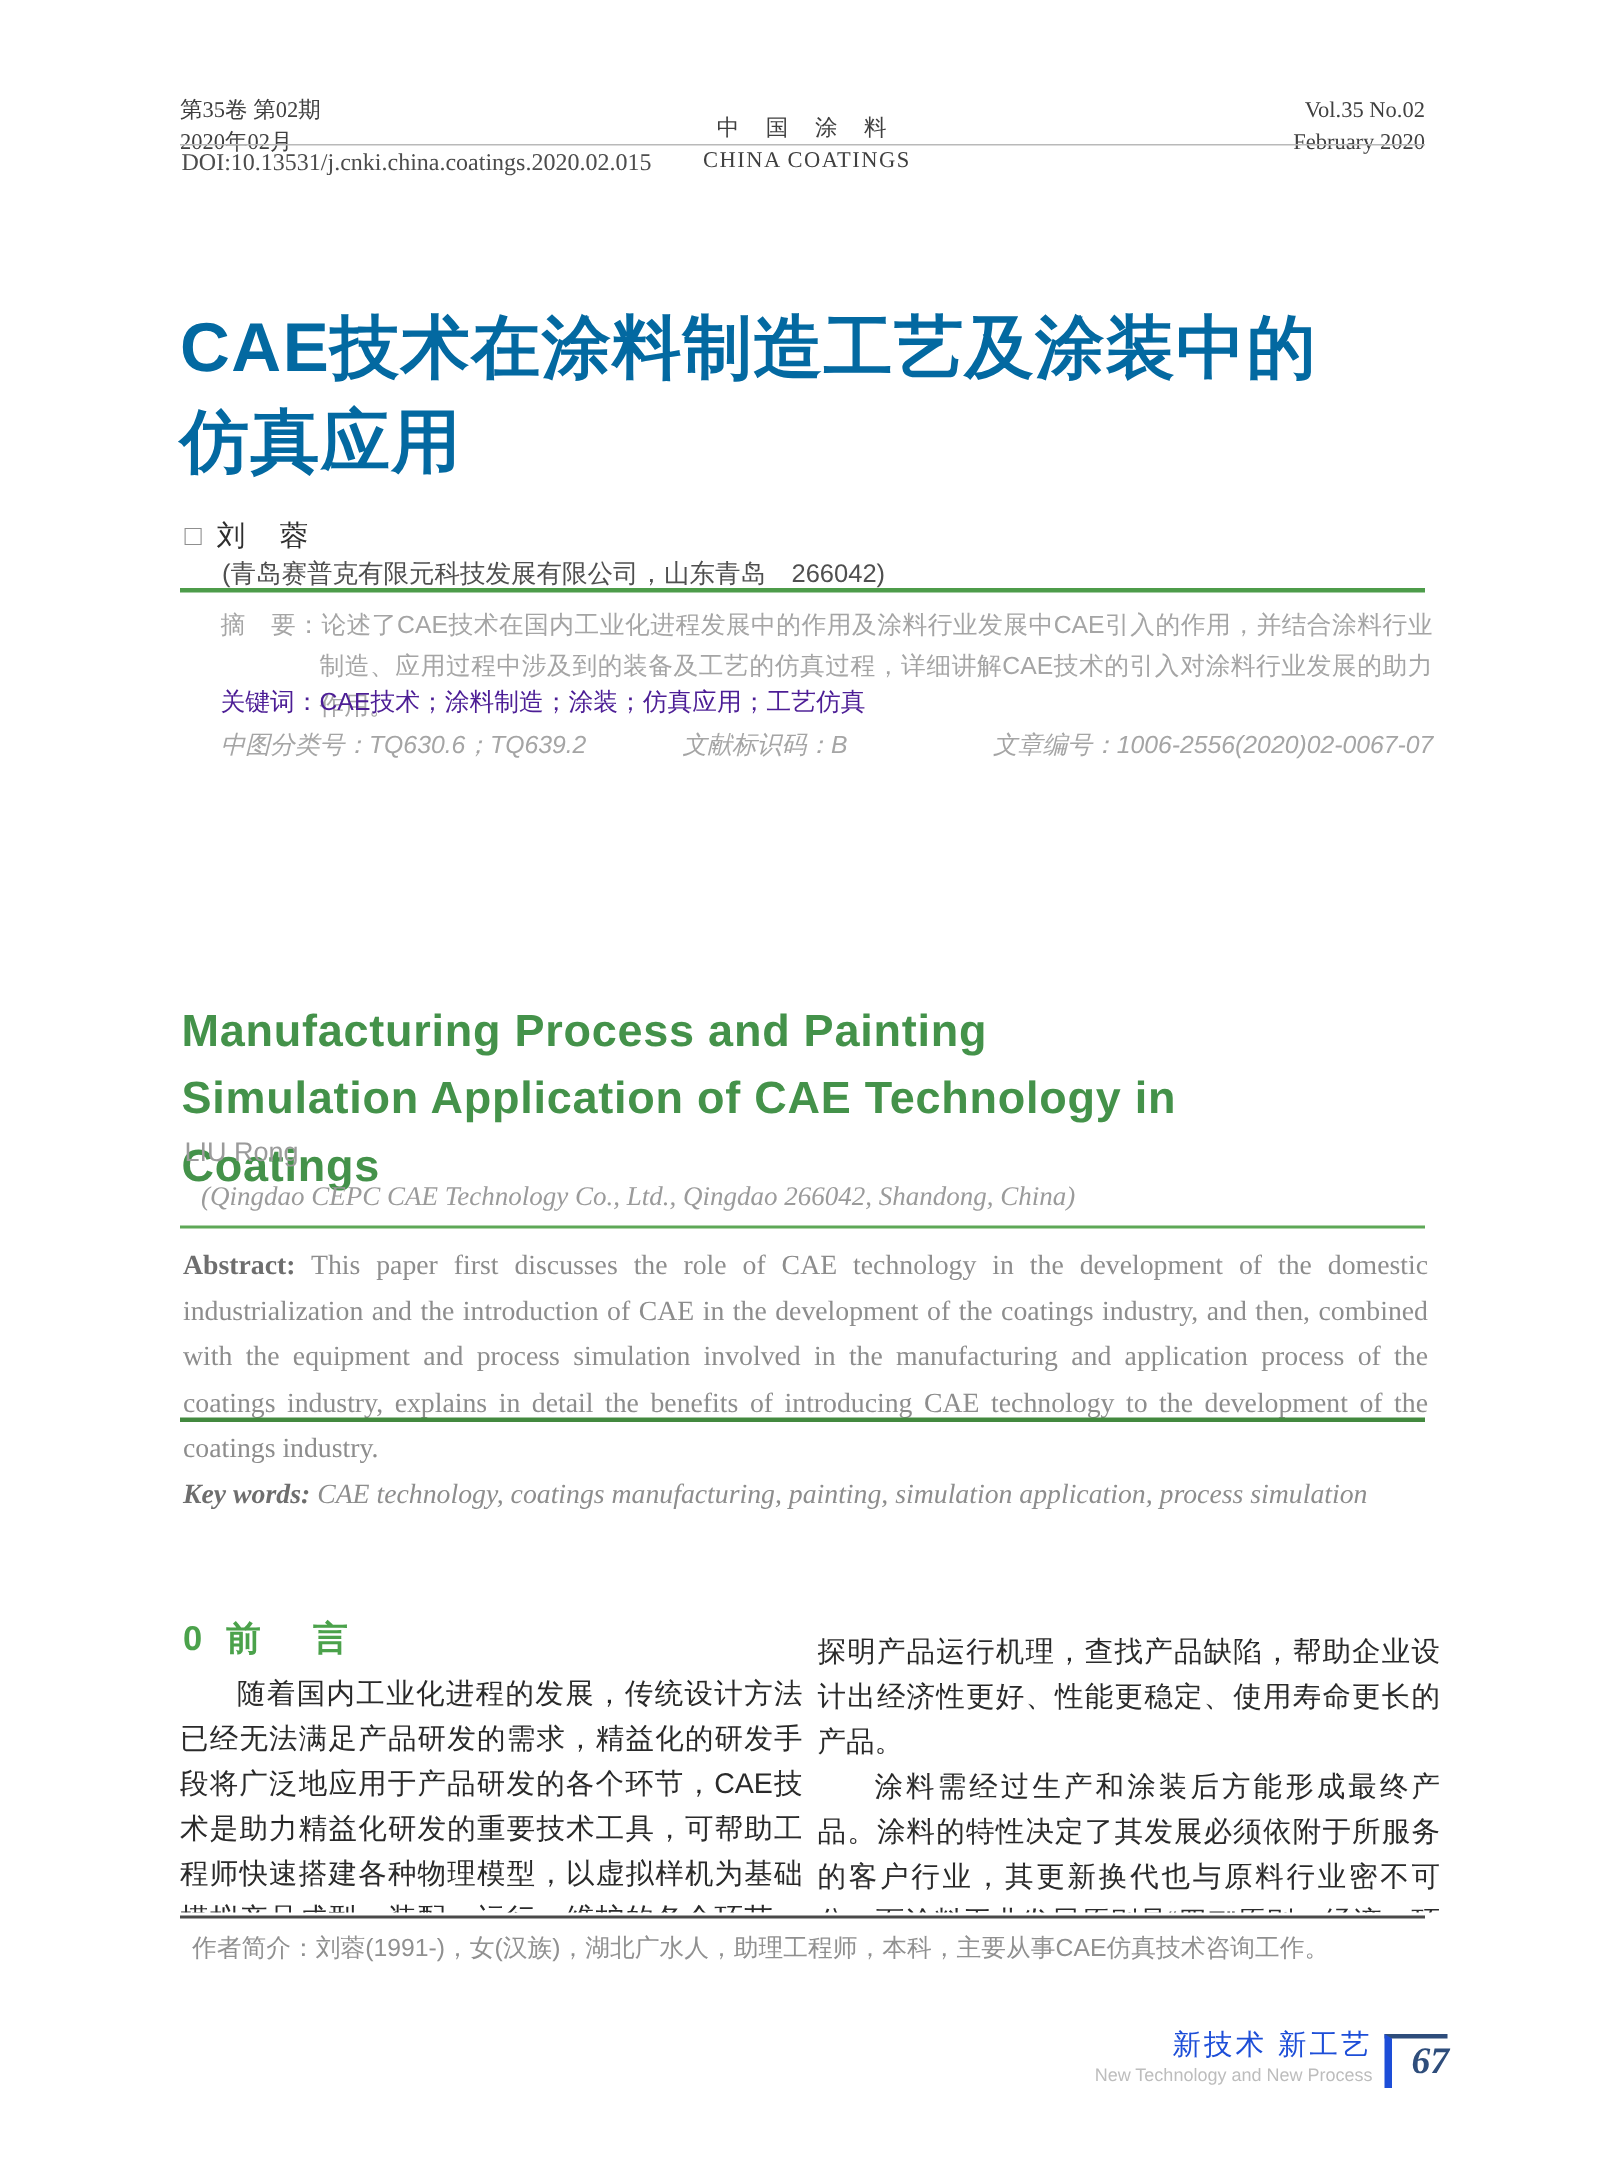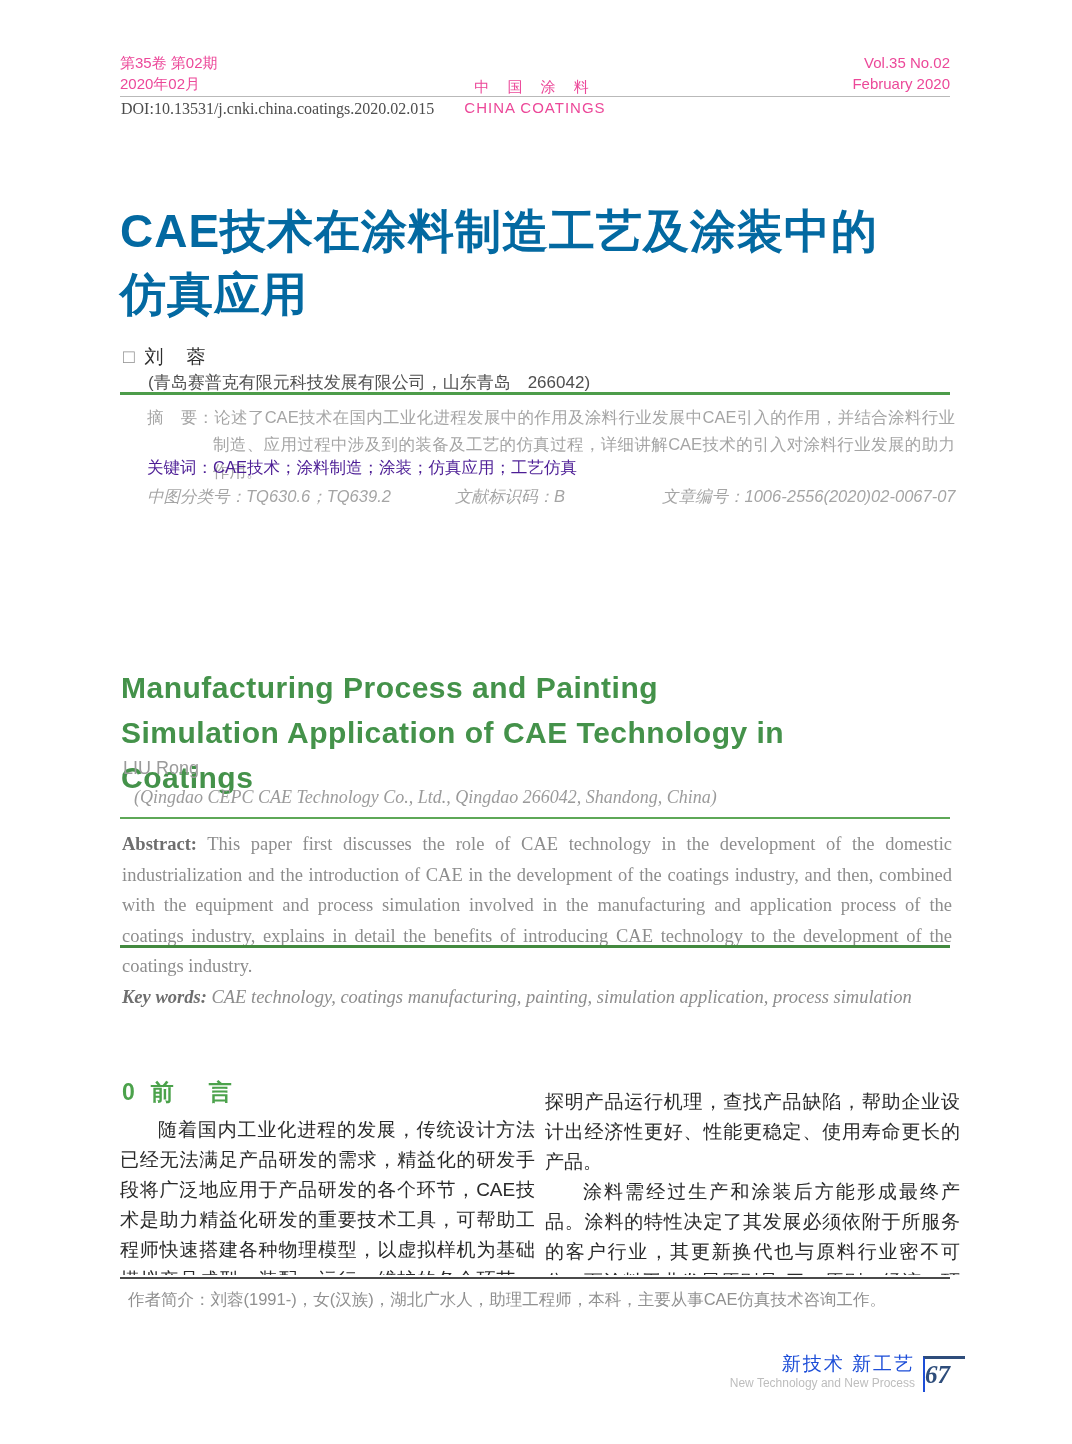--- a/index.html
+++ b/index.html
@@ -8,22 +8,22 @@
     position:relative;
     width:1072px; height:1444px;
     margin:0 auto;
     background:#ffffff;
     font-family:"Liberation Sans", sans-serif;
     overflow:hidden;
   }
   
   .hdr {
     position:absolute; left:120px; right:122px; top:52px;
-    display:flex; justify-content:space-between; align-items:flex-start;
-    color:#ec4899; font-size:15px; line-height:21px;
+    display:flex; justify-content:space-between; align-items:center;
+    color:#404040; font-size:15px; line-height:21px;font-family:Liberation Serif, serif;
   }
   .hdr .c { text-align:center; letter-spacing:1px;margin-top:24px; }
   .hdr .c .cn { letter-spacing:7px; }
   .hdr .r { text-align:right; }
   .hdr-rule {
     position:absolute; left:120px; right:122px; top:96px;
     height:1px; background:#b9b9b9;
   }
   .doi {
     position:absolute; left:121px; top:100px;
@@ -127,23 +127,23 @@
   }
   
   .runfoot {
     position:absolute; right:157px; top:1352px; text-align:right;
   }
   .runfoot .cn { font-size:19px; color:#1d4ed8; letter-spacing:2px; line-height:24px; }
   .runfoot .en { font-size:12px; color:#bdbdbd; line-height:14px;padding-left:12px; }
   .pagebox {
     position:absolute; left:923px; top:1356px;
     width:42px; height:36px;
-    border-left:2px solid #1d4ed8;
+    border-left:5px solid #1d4ed8;
     border-top:3px solid #2e4d7b;
-    padding-left:0; padding-top:2px;
+    padding-left:13px; padding-top:2px;
   }
   .pagebox .num {
     font-family:"Liberation Serif", serif;
     font-style:italic; font-weight:bold;
     font-size:25px; color:#2e4d7b;
   }
 </style>
 </head>
 <body>
 

